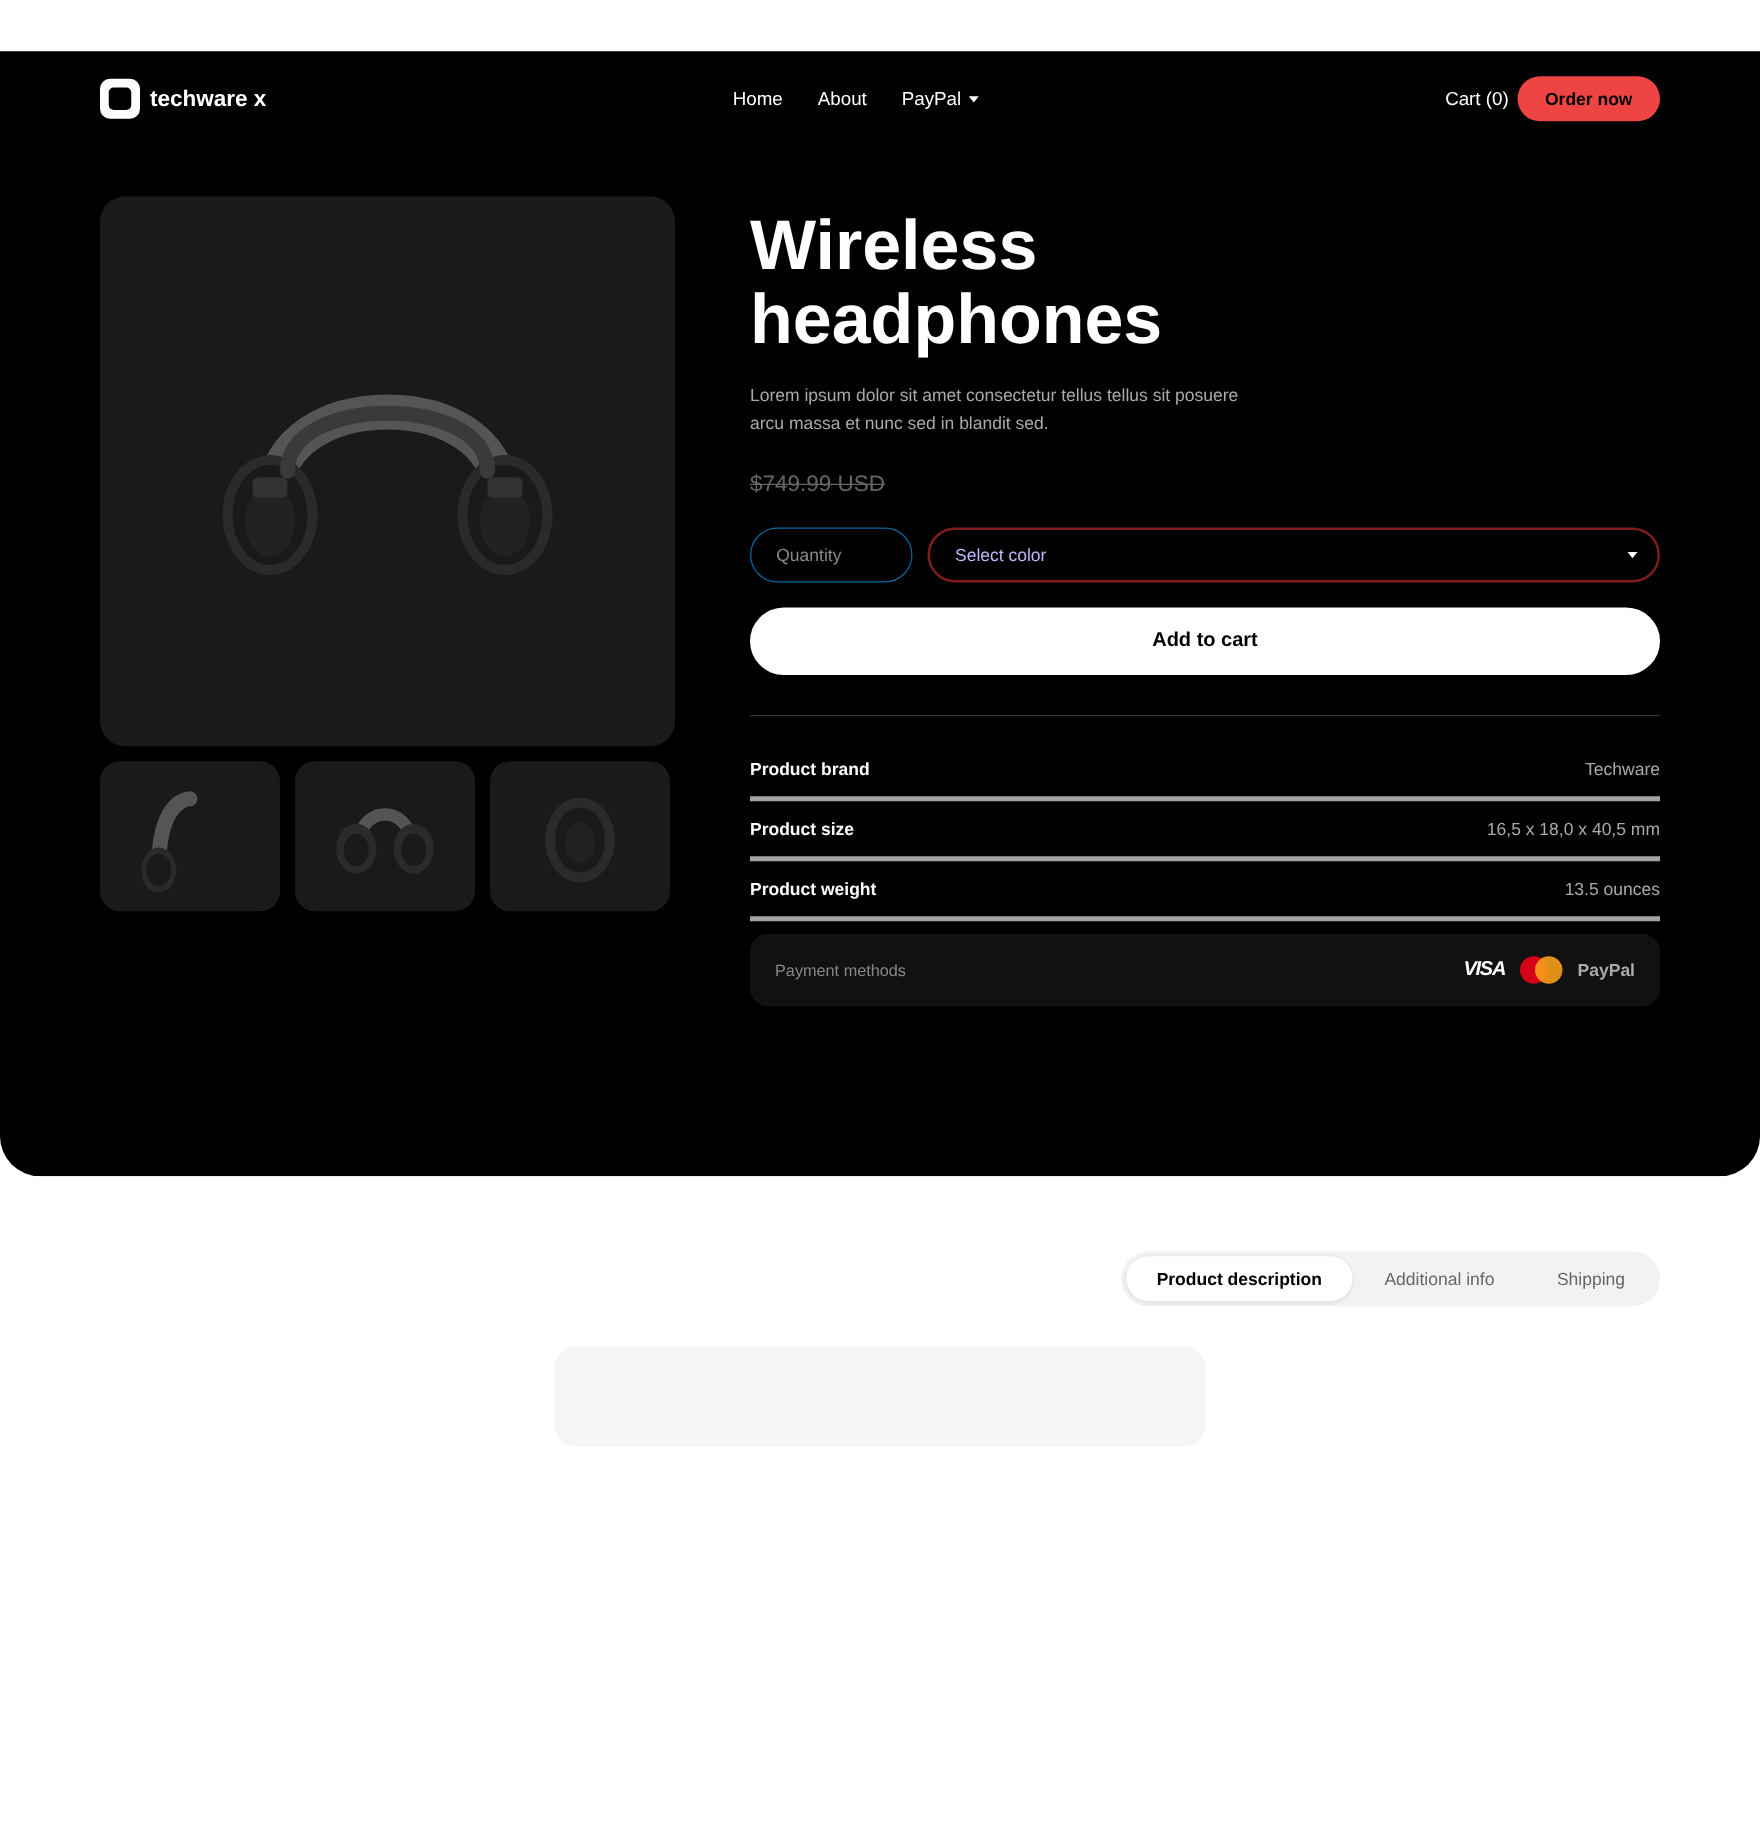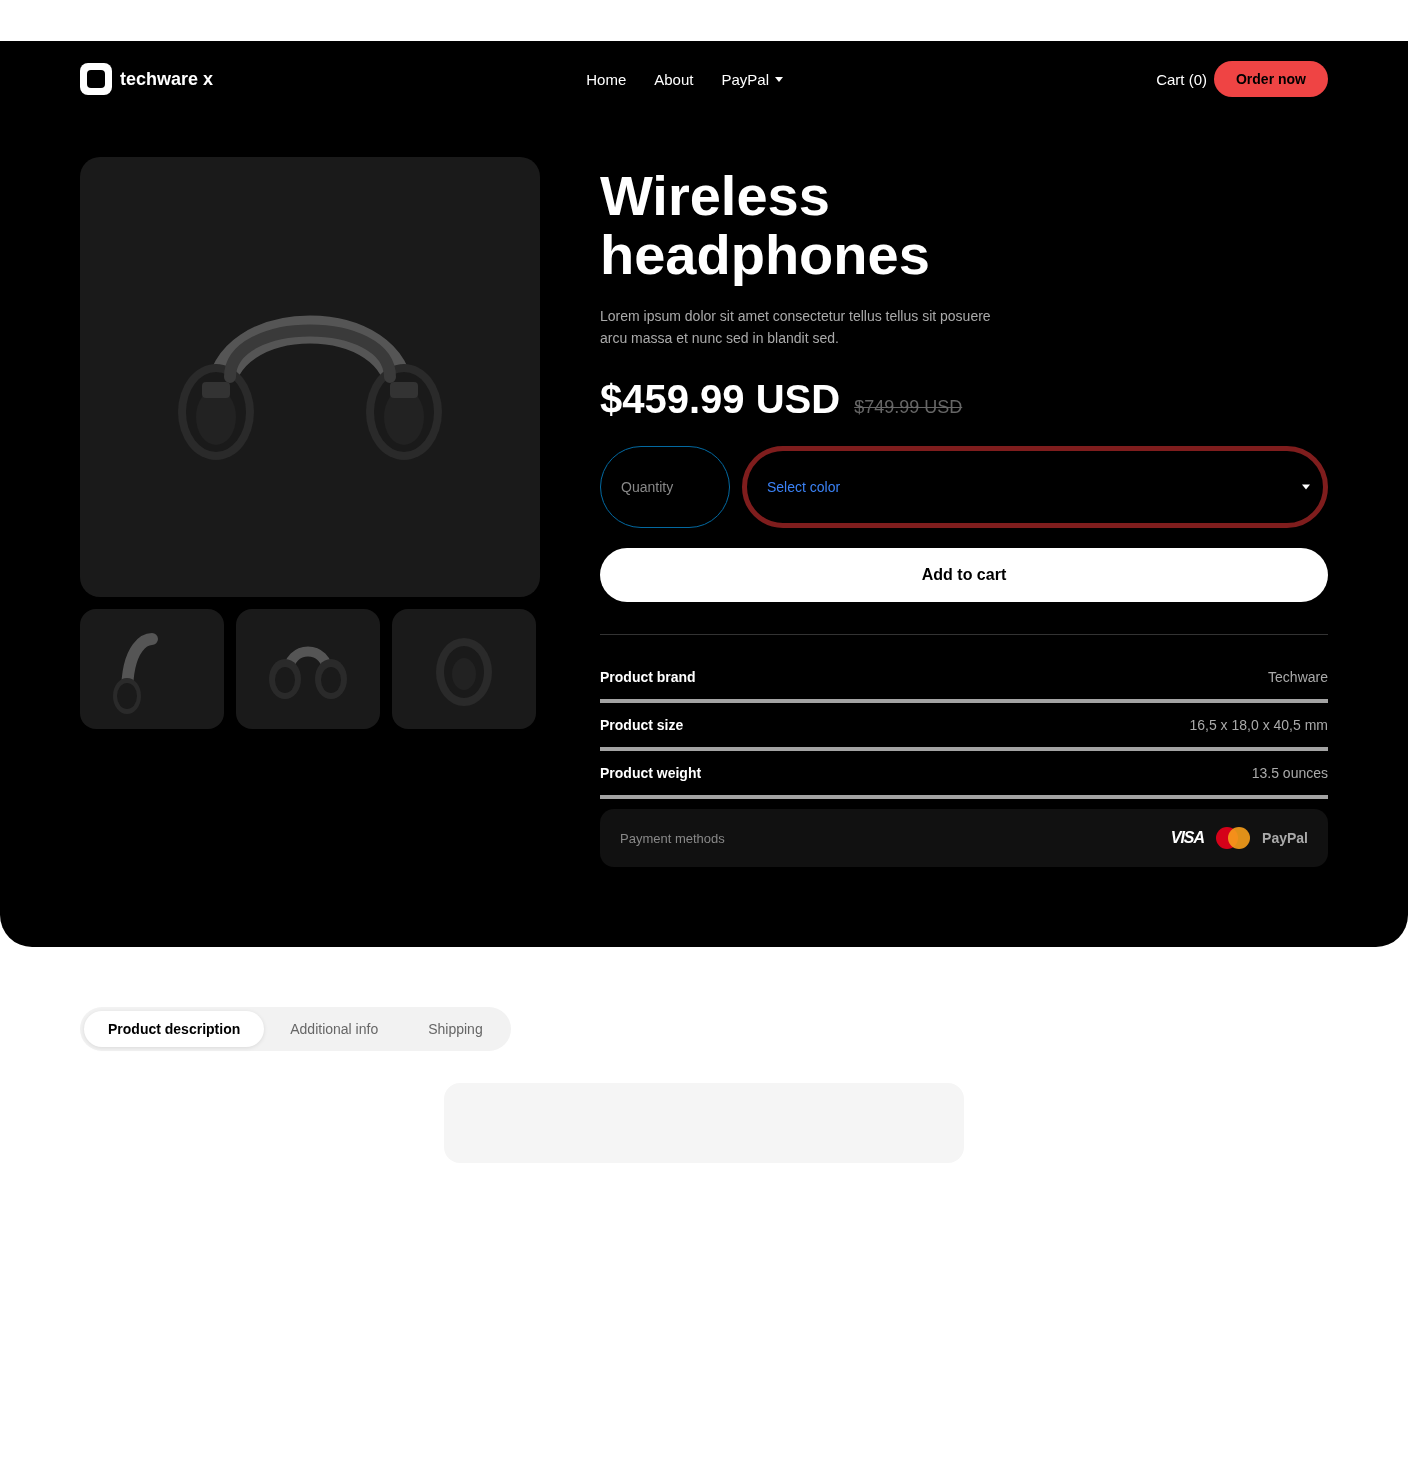--- a/index.html
+++ b/index.html
@@ -192,24 +192,24 @@
     }
     .quantity-input::placeholder {
       color: #888;
     }
     .color-select-wrapper {
       flex: 1;
       position: relative;
     }
     .color-select-wrapper select {
       background: transparent;
-      border: 5px solid #7f1d1d;
+      border: 2px solid #7f1d1d;
       border-radius: 50px;
-      padding: 28px 20px;
-      color: #3b82f6;
+      padding: 12px 20px;
+      color: #c4b5fd;
       font-size: 14px;
       width: 100%;
       outline: none;
       appearance: none;
       cursor: pointer;
     }
     .color-select-wrapper select option {
       background: #111;
     }
     .color-chevron {
@@ -311,21 +311,21 @@
       font-weight: 700;
     }
 
     
     .tabs-section {
       background: #fff;
       padding: 60px 80px 40px;
     }
     .tabs-container {
       display: flex;
-      justify-content: flex-start;
+      justify-content: flex-end;
       margin-bottom: 32px;
     }
     .tabs-bar {
       display: flex;
       background: #f2f2f2;
       border-radius: 50px;
       padding: 4px;
       gap: 2px;
     }
     .tab-item {
@@ -433,21 +433,20 @@
     </div>
 
     <div class="product-info">
       <h1 class="product-title">
         <span>Wireless</span><br>
         <span>headphones</span>
       </h1>
       <p class="product-desc">Lorem ipsum dolor sit amet consectetur tellus tellus sit posuere arcu massa et nunc sed in blandit sed.</p>
 
       <div class="price-row">
-        <span class="price-current">$459.99 USD</span>
         <span class="price-original">$749.99 USD</span>
       </div>
 
       <div class="controls-row">
         <input class="quantity-input" type="number" placeholder="Quantity" style="">
         <div class="color-select-wrapper">
           <select>
             <option>Select color</option>
             <option>Black</option>
             <option>White</option>

